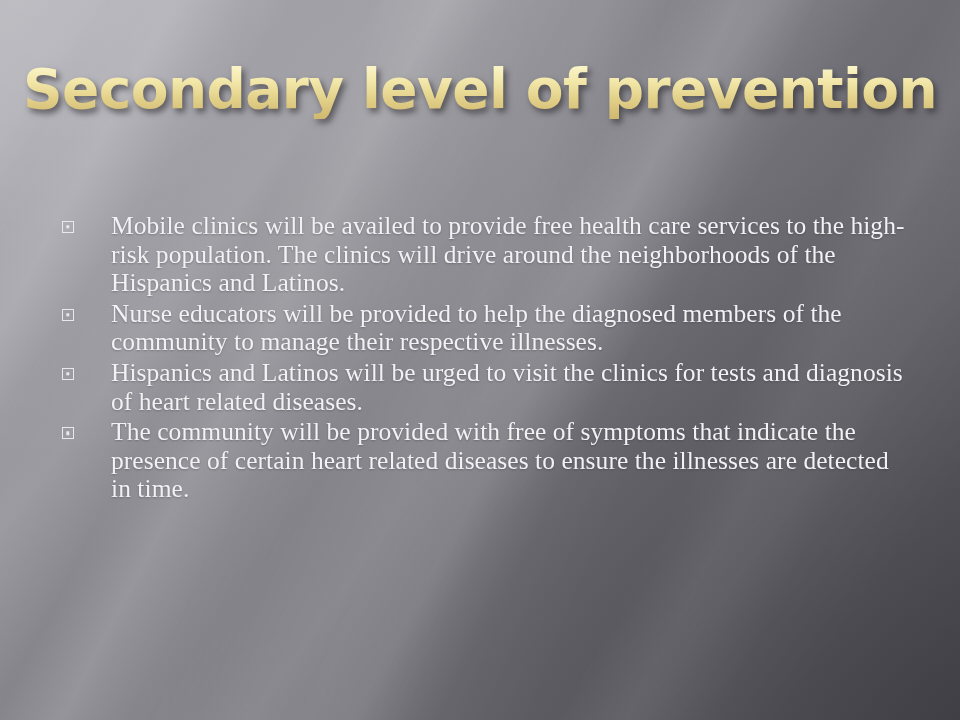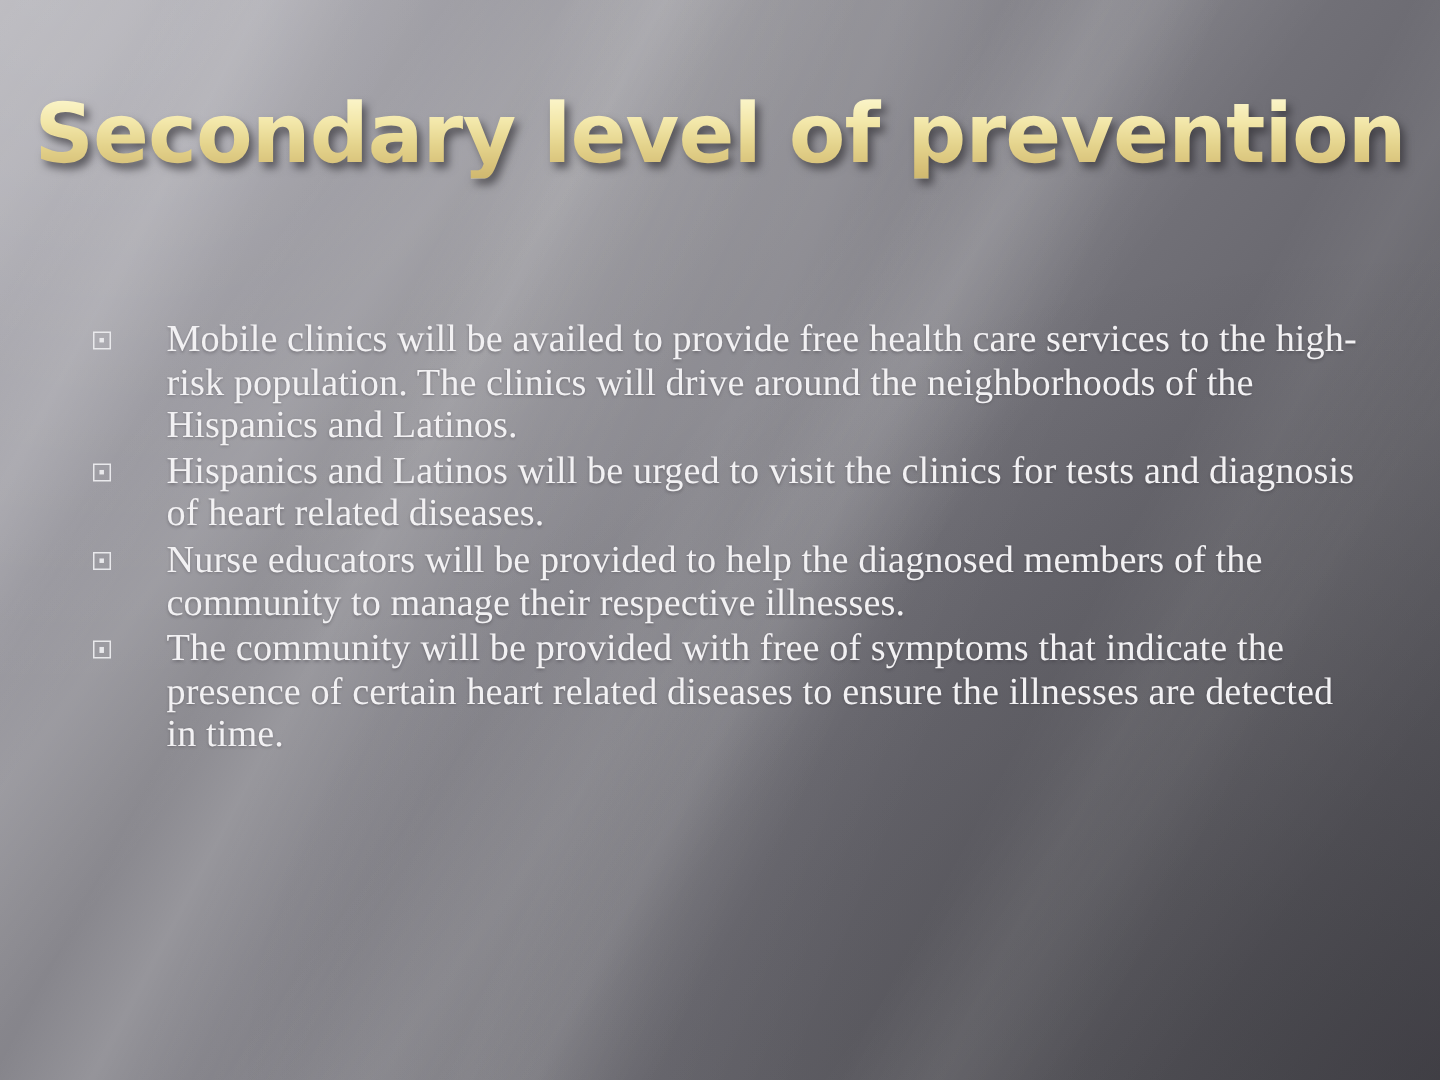--- a/index.html
+++ b/index.html
@@ -204,28 +204,28 @@
 
   <div class="body-area">
 
     <div class="bullet-item">
       <span class="bullet-marker"></span>
       <span class="bullet-text">Mobile clinics will be availed to provide free health care services to the high-risk population. The clinics will drive around the neighborhoods of the Hispanics and Latinos.</span>
     </div>
 
     <div class="bullet-item">
       <span class="bullet-marker"></span>
+      <span class="bullet-text">Nurse educators will be provided to help the diagnosed members of the community to manage their respective illnesses.</span>
+    </div>
+
+    <div class="bullet-item">
+      <span class="bullet-marker"></span>
       <span class="bullet-text">Hispanics and Latinos will be urged to visit the clinics for tests and diagnosis of heart related diseases.</span>
     </div>
 
-    <div class="bullet-item">
-      <span class="bullet-marker"></span>
-      <span class="bullet-text">Nurse educators will be provided to help the diagnosed members of the community to manage their respective illnesses.</span>
-    </div>
-
 
     <div class="bullet-item">
       <span class="bullet-marker"></span>
       <span class="bullet-text">The community will be provided with free of symptoms that indicate the presence of certain heart related diseases to ensure the illnesses are detected in time.</span>
     </div>
 
   </div>
 
 </div>
 

